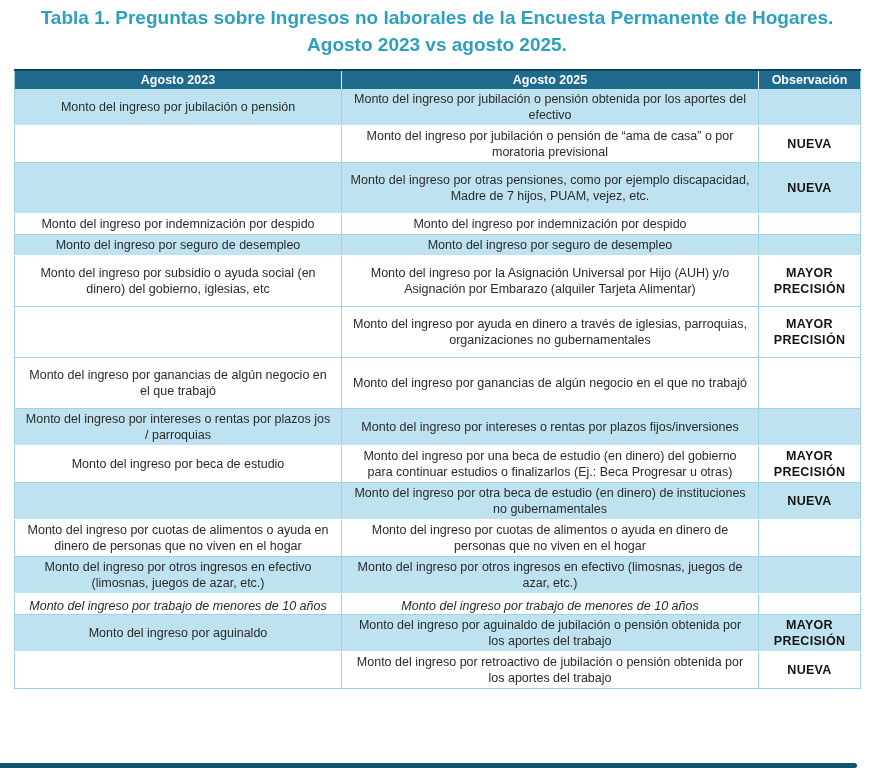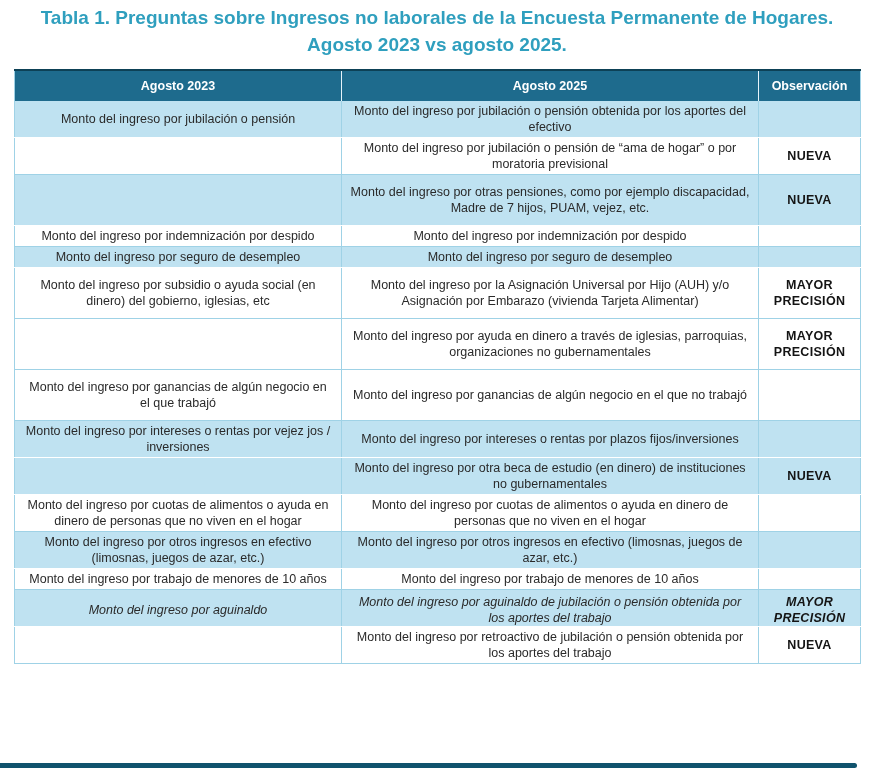--- a/index.html
+++ b/index.html
@@ -42,21 +42,21 @@
   col.c2 { width: 417px; }
   col.c3 { width: 102px; }
   thead th {
     background: var(--header-bg, #1e6b8d);
     border-top: 2px solid var(--header-top, #0d4156);
     color: #ffffff;
     font-size: 12.5px;
     font-weight: bold;
     text-align: center;
     padding: 2px 4px;
-    height: 31px;
+    height: 19px;
   }
   thead th + th { border-left: 1px solid #e6f3fa; }
   tbody td {
     border-left: 1px solid var(--grid-line, #9fd2e6);
     border-bottom: 1px solid var(--grid-line, #9fd2e6);
     text-align: center;
     vertical-align: middle;
     padding: 2px 8px;
     line-height: 1.28;
   }
@@ -104,57 +104,62 @@
     </tr>
   </thead>
   <tbody>
       <tr class="row-blue">
         <td>Monto del ingreso por jubilación o pensión</td>
         <td>Monto del ingreso por jubilación o pensión obtenida por los aportes del efectivo</td>
         <td class="obs"></td>
       </tr>
       <tr class="row-white">
         <td></td>
-        <td>Monto del ingreso por jubilación o pensión de “ama de hogar” o por moratoria previsional</td>
+        <td>Monto del ingreso por jubilación o pensión de “ama de casa” o por moratoria previsional</td>
         <td class="obs">NUEVA</td>
       </tr>
       <tr class="row-blue">
         <td></td>
         <td>Monto del ingreso por otras pensiones, como por ejemplo discapacidad, Madre de 7 hijos, PUAM, vejez, etc.</td>
         <td class="obs">NUEVA</td>
       </tr>
       <tr class="row-white">
         <td>Monto del ingreso por indemnización por despido</td>
         <td>Monto del ingreso por indemnización por despido</td>
         <td class="obs"></td>
       </tr>
       <tr class="row-blue">
         <td>Monto del ingreso por seguro de desempleo</td>
         <td>Monto del ingreso por seguro de desempleo</td>
         <td class="obs"></td>
       </tr>
       <tr class="row-white">
         <td>Monto del ingreso por subsidio o ayuda social (en dinero) del gobierno, iglesias, etc</td>
-        <td>Monto del ingreso por la Asignación Universal por Hijo (AUH) y/o Asignación por Embarazo (vivienda Tarjeta Alimentar)</td>
+        <td>Monto del ingreso por la Asignación Universal por Hijo (AUH) y/o Asignación por Embarazo (alquiler Tarjeta Alimentar)</td>
         <td class="obs">MAYOR PRECISIÓN</td>
       </tr>
       <tr class="row-white">
         <td></td>
         <td>Monto del ingreso por ayuda en dinero a través de iglesias, parroquias, organizaciones no gubernamentales</td>
         <td class="obs">MAYOR PRECISIÓN</td>
       </tr>
       <tr class="row-white">
         <td>Monto del ingreso por ganancias de algún negocio en el que trabajó</td>
         <td>Monto del ingreso por ganancias de algún negocio en el que no trabajó</td>
         <td class="obs"></td>
       </tr>
       <tr class="row-blue">
-        <td>Monto del ingreso por intereses o rentas por vejez jos / inversiones</td>
+        <td>Monto del ingreso por intereses o rentas por plazos jos / parroquias</td>
         <td>Monto del ingreso por intereses o rentas por plazos fijos/inversiones</td>
         <td class="obs"></td>
+      </tr>
+      <tr class="row-white">
+        <td>Monto del ingreso por beca de estudio</td>
+        <td>Monto del ingreso por una beca de estudio (en dinero) del gobierno para continuar estudios o finalizarlos (Ej.: Beca Progresar u otras)</td>
+        <td class="obs">MAYOR PRECISIÓN</td>
       </tr>
       <tr class="row-blue">
         <td></td>
         <td>Monto del ingreso por otra beca de estudio (en dinero) de instituciones no gubernamentales</td>
         <td class="obs">NUEVA</td>
       </tr>
       <tr class="row-white">
         <td>Monto del ingreso por cuotas de alimentos o ayuda en dinero de personas que no viven en el hogar</td>
         <td>Monto del ingreso por cuotas de alimentos o ayuda en dinero de personas que no viven en el hogar</td>
         <td class="obs"></td>

